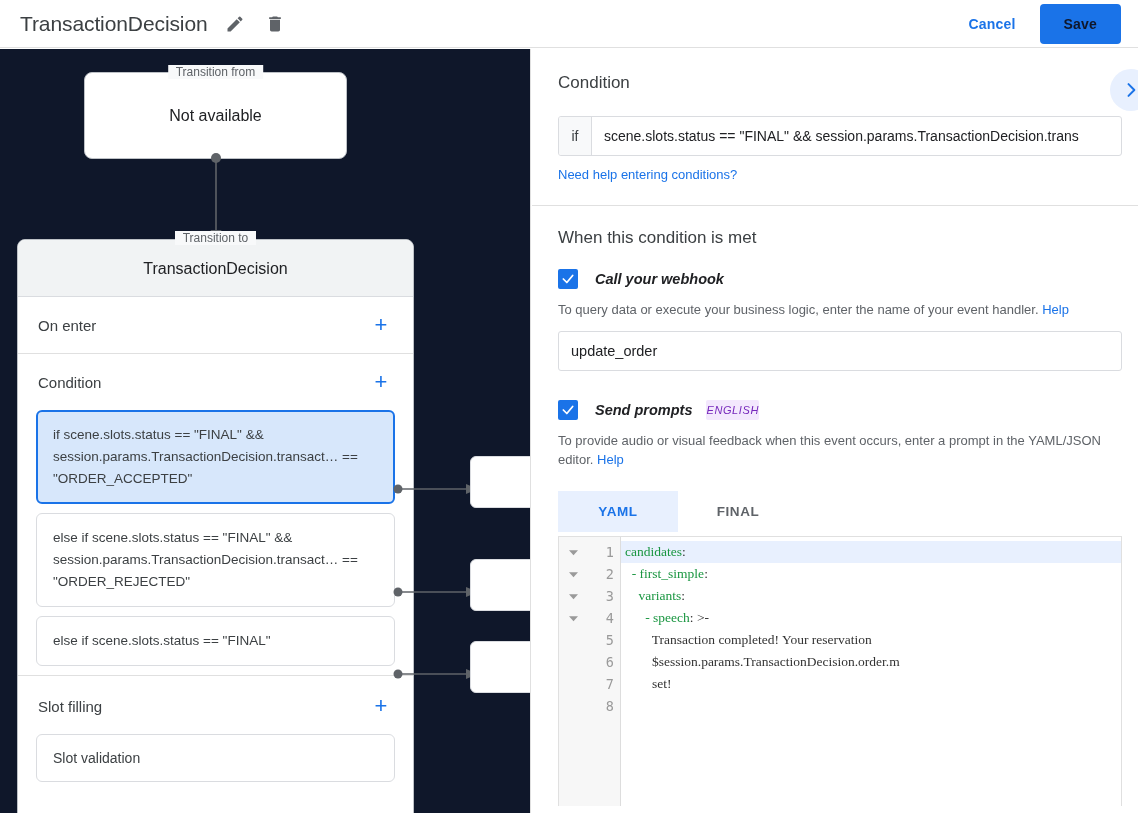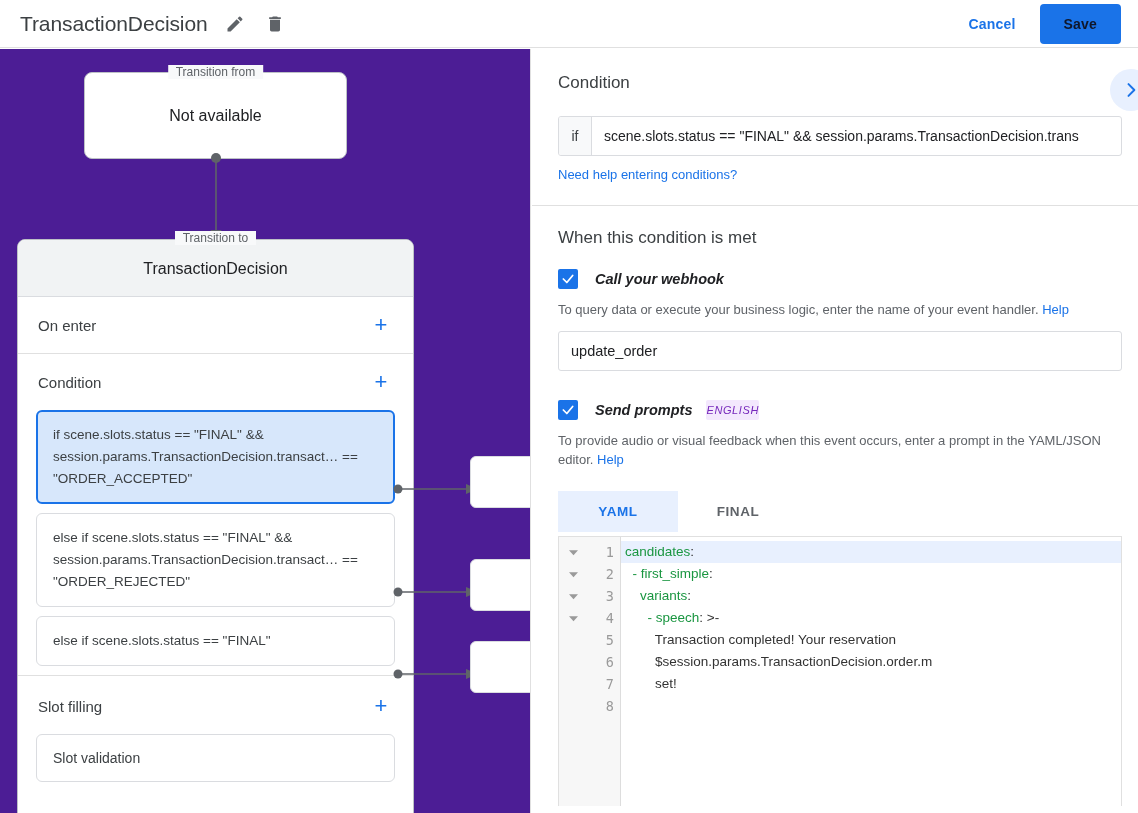--- a/index.html
+++ b/index.html
@@ -53,21 +53,21 @@
     margin-right: 17px;
     cursor: pointer;
     font-family: "Liberation Sans", sans-serif;
     letter-spacing: 0.2px;
   }
 
   
   #left-panel {
     position: absolute; left: 0; top: 49px;
     width: 531px; height: 764px;
-    background: #4c1d95;
+    background: #0f172a;
     border-right: 1px solid #e0e0e0;
     overflow: hidden;
   }
 
   
   .fieldset-card {
     position: absolute;
     border: 1px solid #bdc1c6;
     border-radius: 8px;
     background: #ffffff;
@@ -360,21 +360,21 @@
     padding: 4px 6px 0 0;
     flex: 0 0 34px;
     font-family: "DejaVu Sans Mono", monospace;
     font-size: 13.5px;
     color: #9a9a9a;
     line-height: 22px;
   }
   #code-body {
     flex: 1 1 auto;
     padding-top: 4px;
-    font-family: Liberation Sans, sans-serif;
+    font-family: Liberation Serif, serif;
     font-size: 13.5px;
     line-height: 22px;
     color: #333;
     white-space: pre;
     overflow: hidden;
   }
   .code-line { height: 22px; padding-left: 4px; }
   .code-line.hl { background: #e8f0fe; }
   .tok-key { color: #1a9641; }
   .tok-punc { color: #333; }

